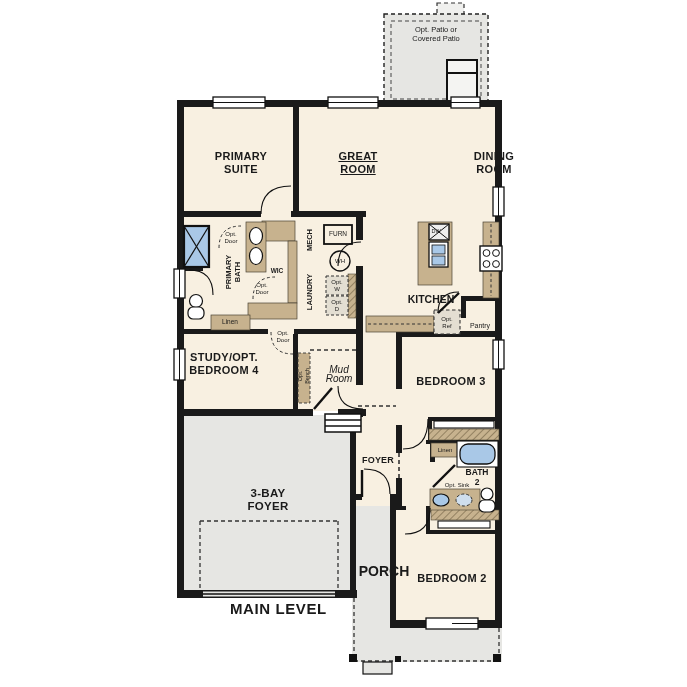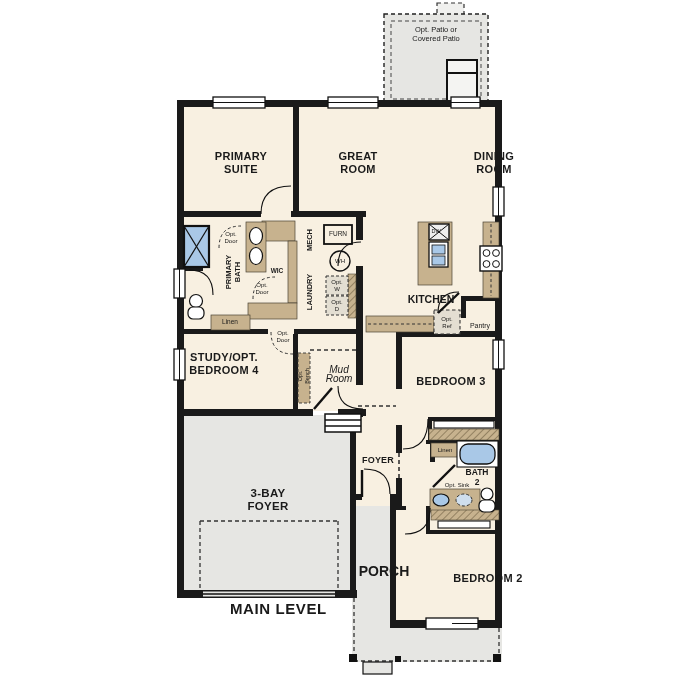--- a/index.html
+++ b/index.html
@@ -237,21 +237,21 @@
   <div class="lbl reg" style="left:436px;top:34px;font-size:7.5px;line-height:8.5px;">
     <span>Opt. Patio or</span>
       <span>Covered Patio</span>
     </div>
 
   <div class="lbl big" style="left:241px;top:163px;">
     <span>PRIMARY</span>
       <span>SUITE</span>
     </div>
 
-  <div class="lbl big" style="left:358px;top:163px;">
+  <div class="lbl big" style="left:358px;top:163px;text-decoration:underline;">
     <span>GREAT</span>
       <span>ROOM</span>
     </div>
 
   <div class="lbl big" style="left:461px;top:163px;margin-left:33px;">
     <span>DINING</span>
       <span>ROOM</span>
     </div>
 
   <div class="lbl" style="left:431px;top:299px;font-size:10.5px;">
@@ -269,21 +269,21 @@
 
   <div class="lbl reg" style="left:339px;top:374px;font-size:10px;line-height:8.5px;font-style:italic;">
     <span>Mud</span>
       <span>Room</span>
     </div>
 
   <div class="lbl big" style="left:451px;top:381px;">
     <span>BEDROOM 3</span>
     </div>
 
-  <div class="lbl big" style="left:452px;top:578px;margin-left:36px;">
+  <div class="lbl big" style="left:452px;top:578px;">
     <span>BEDROOM 2</span>
     </div>
 
   <div class="lbl" style="left:477px;top:477px;font-size:8.5px;line-height:9.5px;">
     <span>BATH</span>
       <span>2</span>
     </div>
 
   <div class="lbl mid" style="left:378px;top:460px;">
     <span>FOYER</span>

